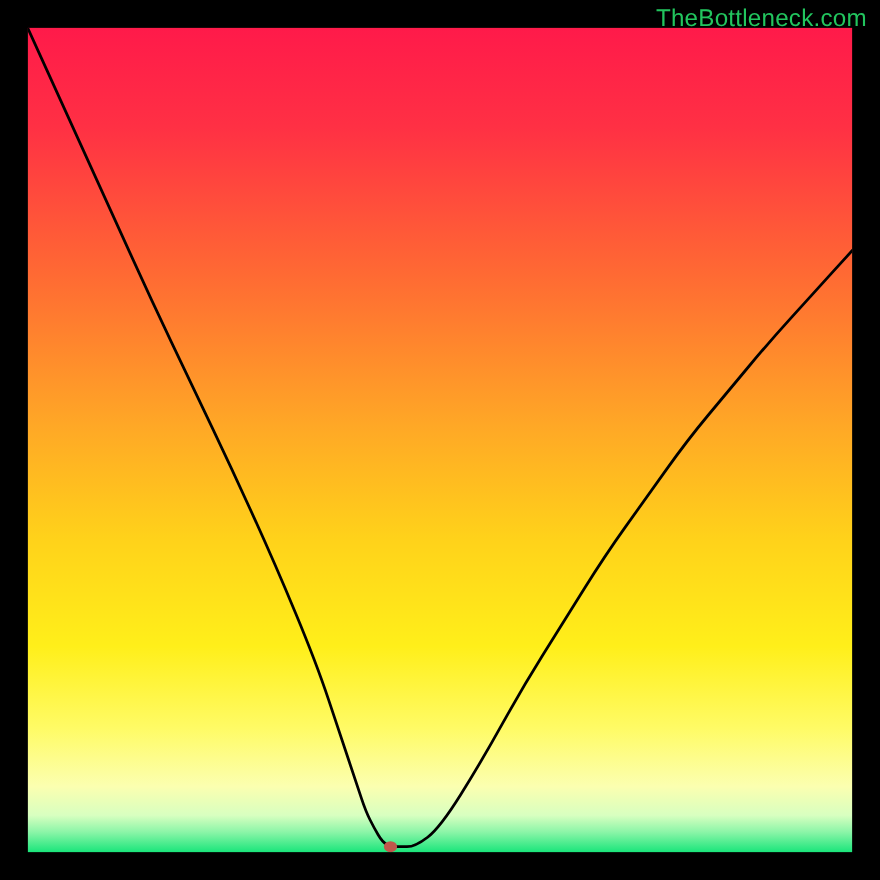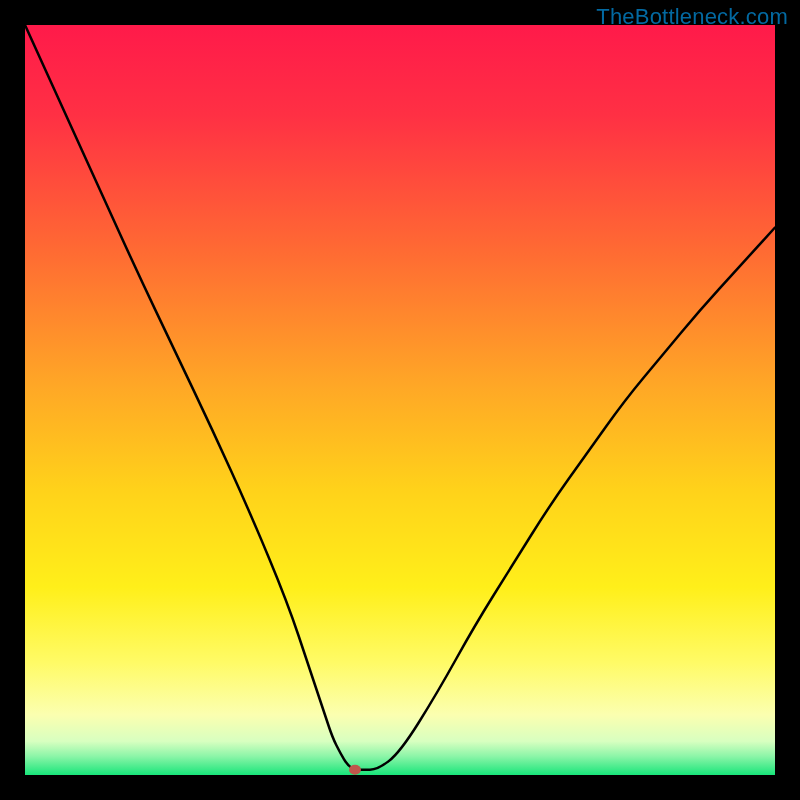--- a/index.html
+++ b/index.html
@@ -24,21 +24,21 @@
     left: 25px;
     top: 25px;
     width: 750px;
     height: 750px;
     overflow: hidden;
   }
   .watermark {
     position: absolute;
     top: 4px;
     right: 12px;
-    color: #0369a1;
+    color: #22c55e;
     font-size: 22px;
     font-weight: 500;
     letter-spacing: 0.2px;
     z-index: 5;
   }
   svg {
     display: block;
   }
 </style>
 </head>

